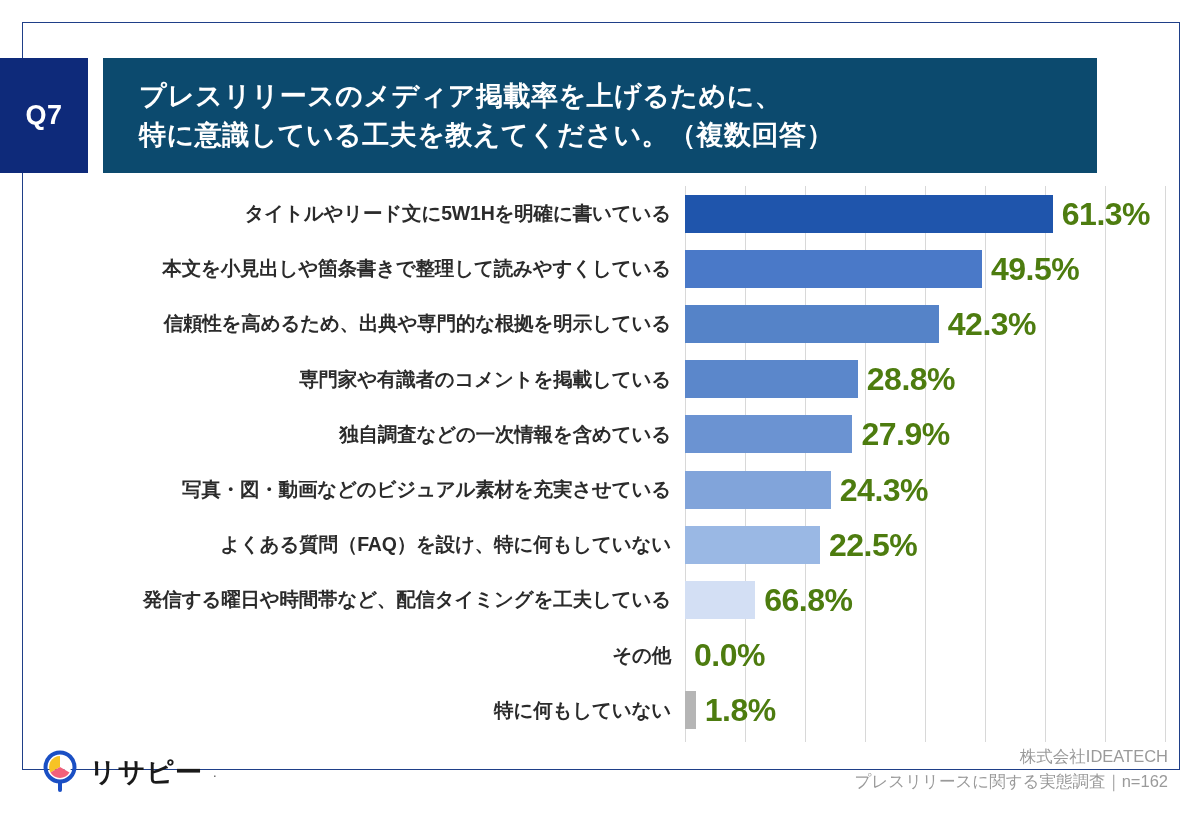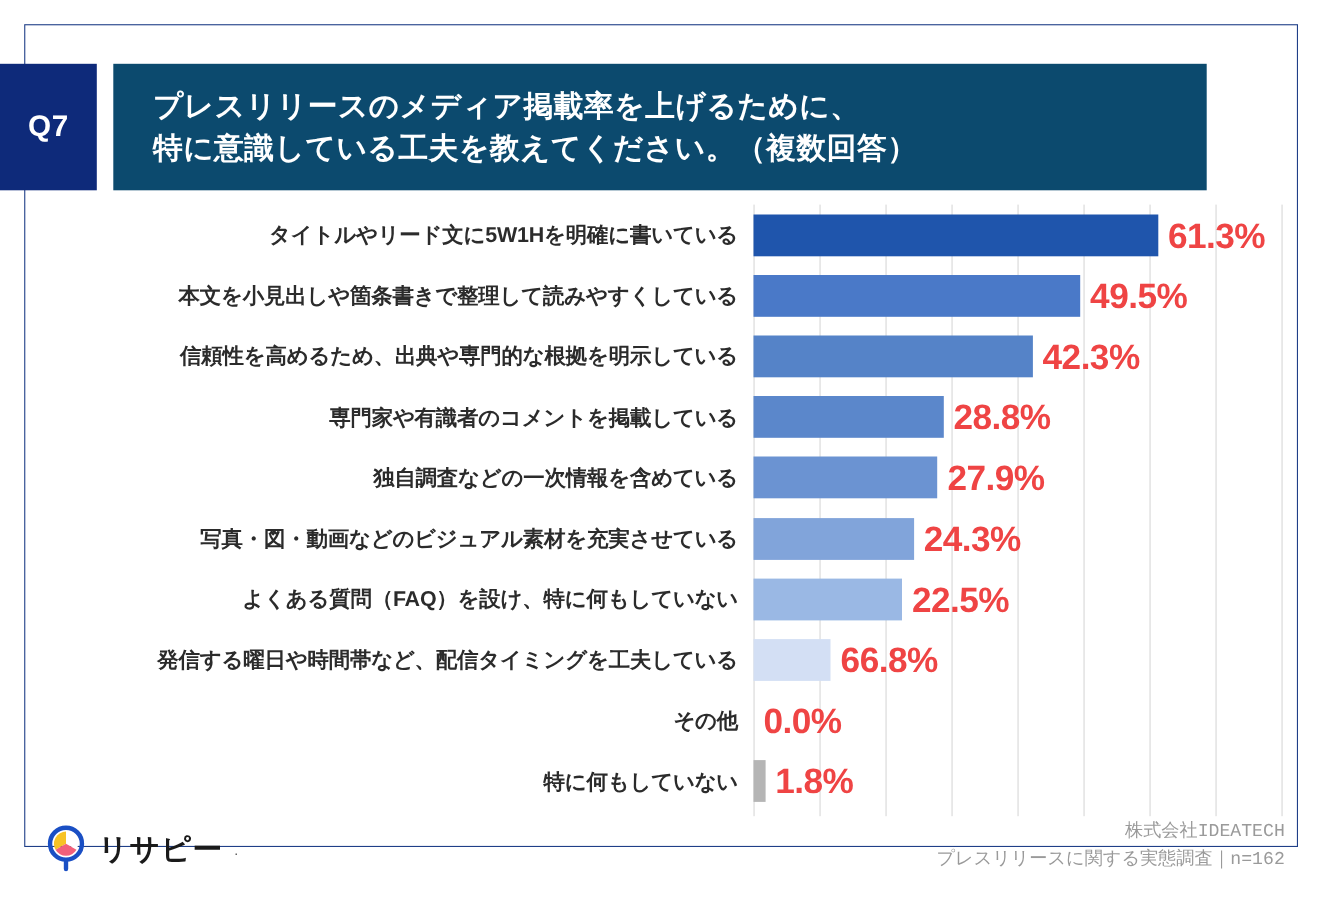--- a/index.html
+++ b/index.html
@@ -75,41 +75,41 @@
   .bar-wrap {
     position:absolute; left:644px; top:0;
     height:55.2px; display:flex; align-items:center;
   }
   .bar {
     height:38px; background:#3767c0;
   }
   .bar-value {
     margin-left:9px;
     font-size:32px; font-weight:bold;
-    color:#ef4444; letter-spacing:-0.5px;
+    color:#4d7c0f; letter-spacing:-0.5px;
     line-height:1; white-space:nowrap;
   }
 
   
   .footer { position:absolute; left:0; top:742px; width:1200px; height:89px; }
   .logo-group {
     position:absolute; left:40px; top:8px;
     display:flex; align-items:center; gap:9px;
   }
   .logo-mark { width:40px; height:44px; }
   .logo-text {
     font-size:27px; font-weight:bold; color:#1a1a1a;
     letter-spacing:1px;
   }
   .logo-dot { font-size:13px; color:#555; margin-left:1px; }
 
   .credit {
     position:absolute; right:32px; top:2px;
     text-align:right; color:#9a9a9a;
-    font-size:16.5px; line-height:1.5;font-family:Liberation Mono, monospace;
+    font-size:16.5px; line-height:1.5;
   }
 </style>
 </head>
 <body>
 
 <div id="page">
 
   <div class="frame"></div>
 
   <div class="q-badge">

